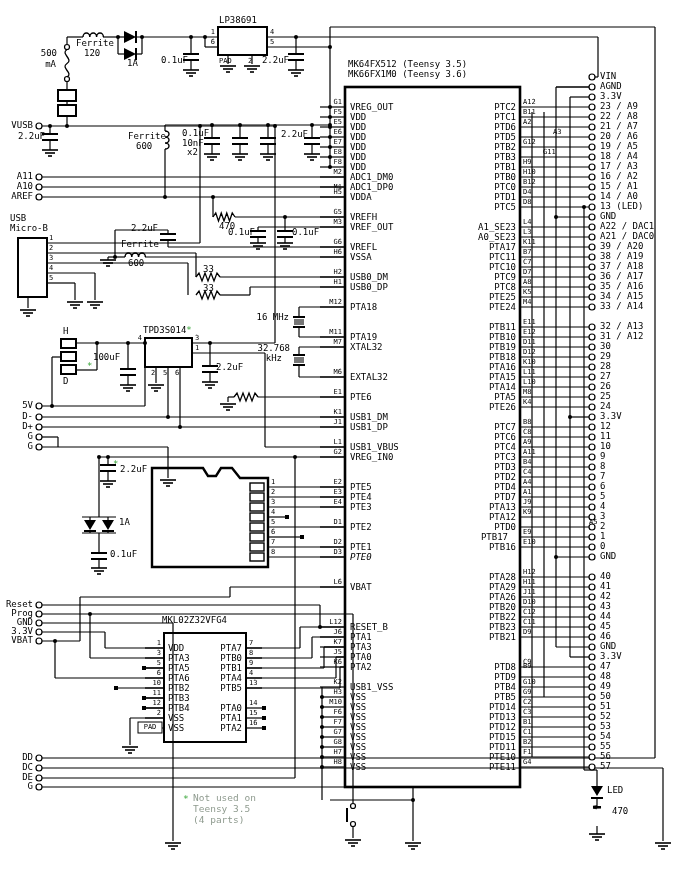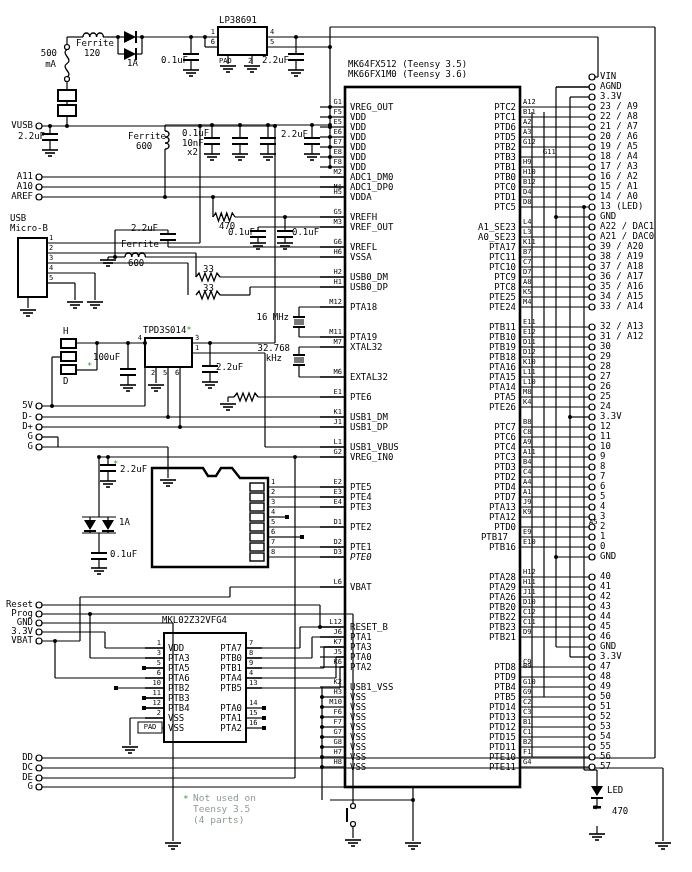--- a/index.html
+++ b/index.html
@@ -738,21 +738,21 @@
     <div class="des r" style="right: 350px; top: 748px; position: absolute;">H7</div>
     <div class="lbl" style="left: 350px; top: 752px; position: absolute;">VSS</div>
     <div class="des r" style="right: 350px; top: 758px; position: absolute;">H8</div>
     <div class="lbl" style="left: 350px; top: 762px; position: absolute;">VSS</div>
     <div class="des" style="left: 523px; top: 98px; position: absolute;">A12</div>
     <div class="lbl r" style="right: 176px; top: 102px; position: absolute;">PTC2</div>
     <div class="des" style="left: 523px; top: 108px; position: absolute;">B11</div>
     <div class="lbl r" style="right: 176px; top: 112px; position: absolute;">PTC1</div>
     <div class="des" style="left: 523px; top: 118px; position: absolute;">A2</div>
     <div class="lbl r" style="right: 176px; top: 122px; position: absolute;">PTD6</div>
-    <div class="des" style="left: 523px; top: 128px; position: absolute;">A3</div>
+    <div class="des" style="left: 523px; top: 128px; position: absolute; padding-left: 30px;">A3</div>
     <div class="lbl r" style="right: 176px; top: 132px; position: absolute;">PTD5</div>
     <div class="des" style="left: 523px; top: 138px; position: absolute;">G12</div>
     <div class="lbl r" style="right: 176px; top: 142px; position: absolute;">PTB2</div>
     <div class="des" style="left: 523px; top: 148px; position: absolute; margin-left: 20px;">G11</div>
     <div class="lbl r" style="right: 176px; top: 152px; position: absolute;">PTB3</div>
     <div class="des" style="left: 523px; top: 158px; position: absolute;">H9</div>
     <div class="lbl r" style="right: 176px; top: 162px; position: absolute;">PTB1</div>
     <div class="des" style="left: 523px; top: 168px; position: absolute;">H10</div>
     <div class="lbl r" style="right: 176px; top: 172px; position: absolute;">PTB0</div>
     <div class="des" style="left: 523px; top: 178px; position: absolute;">B12</div>

